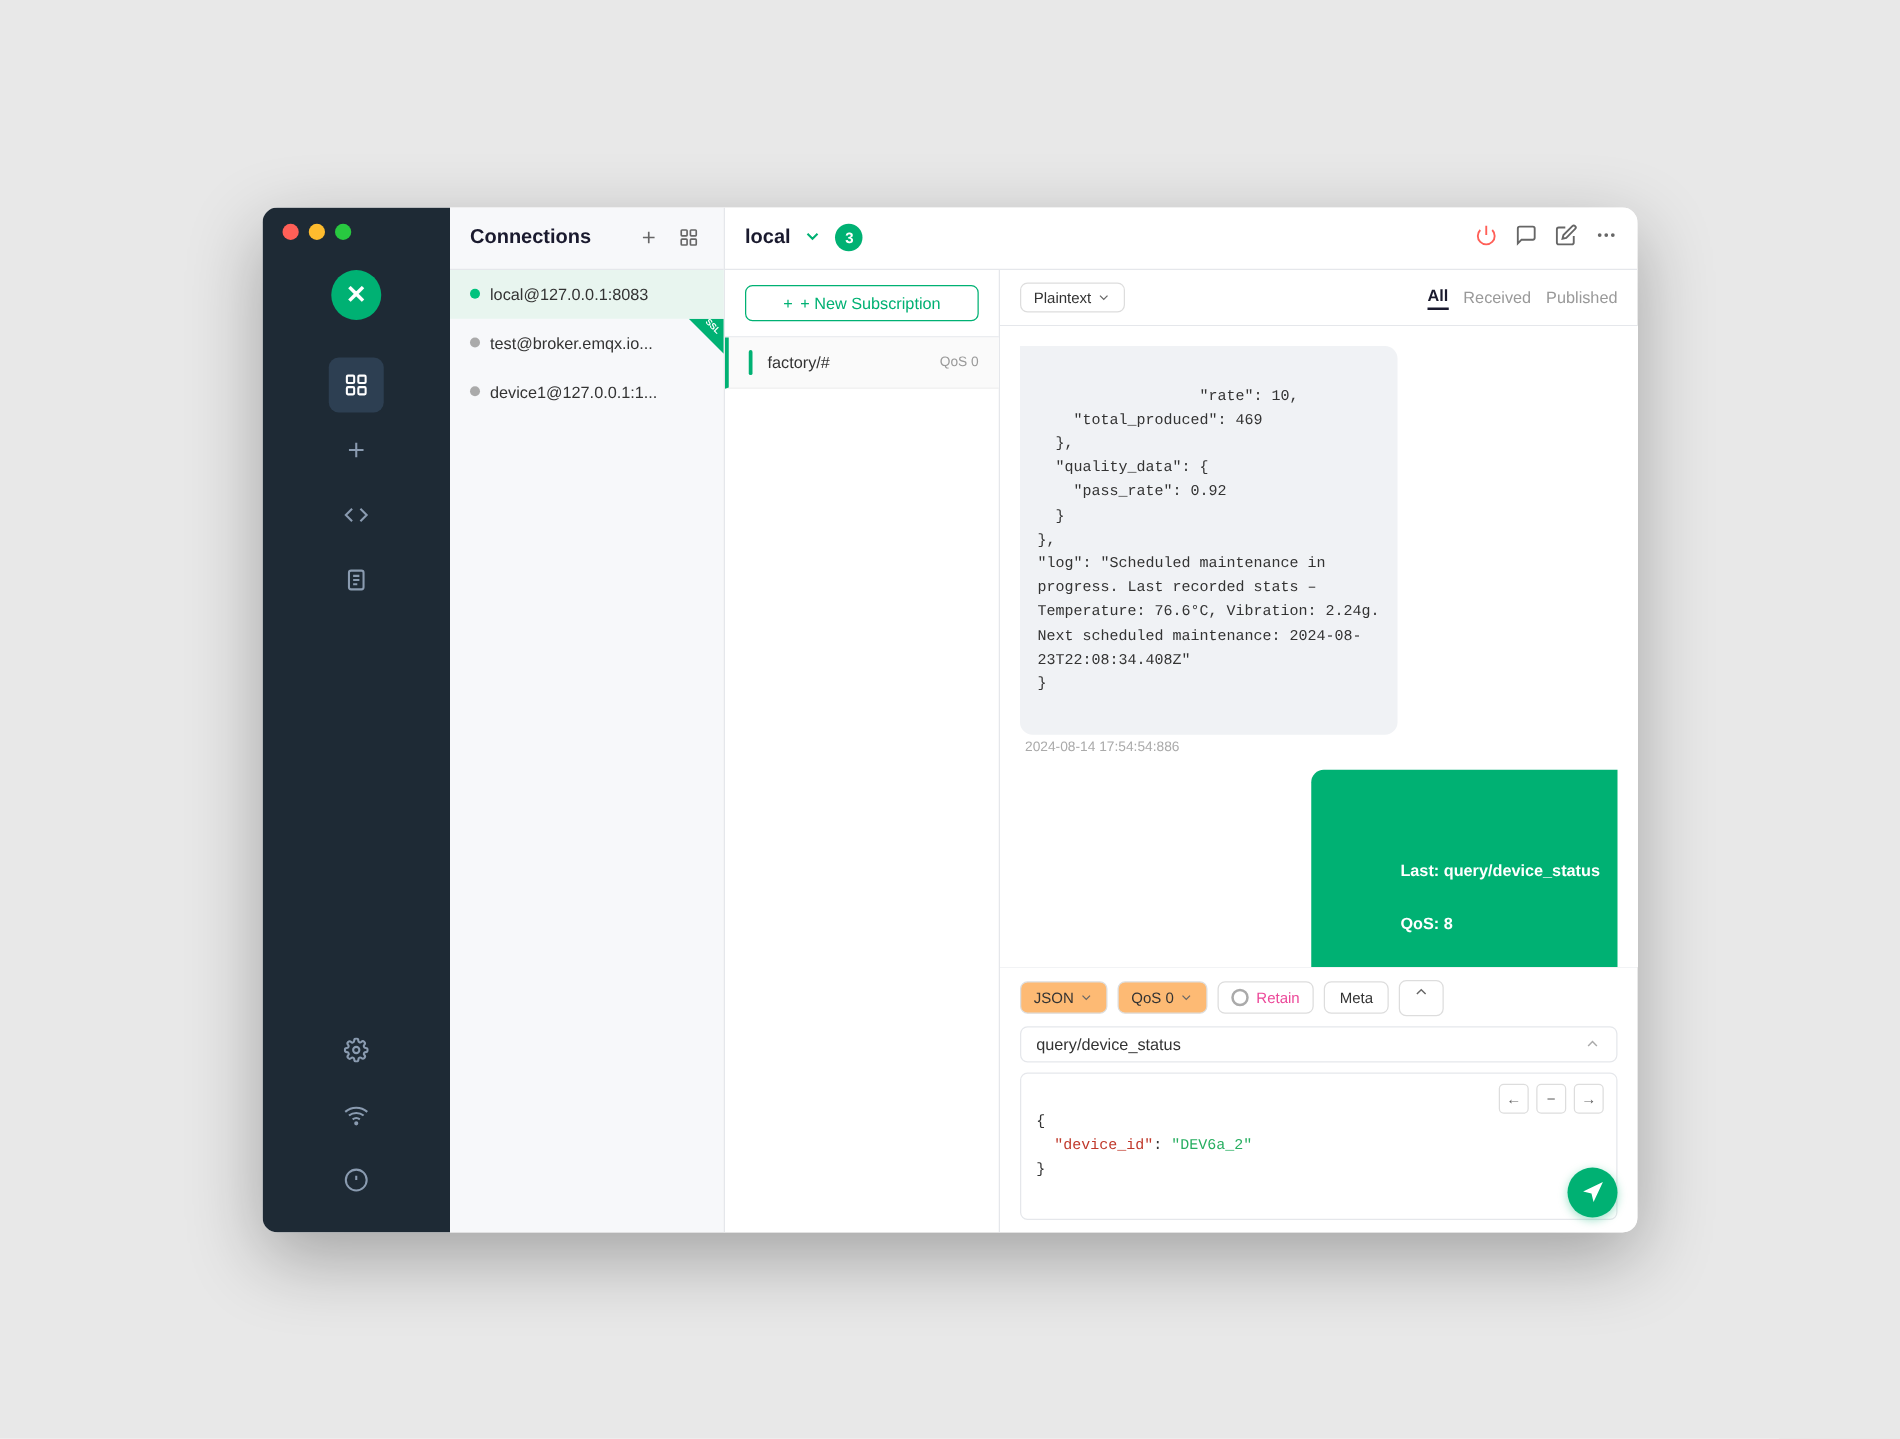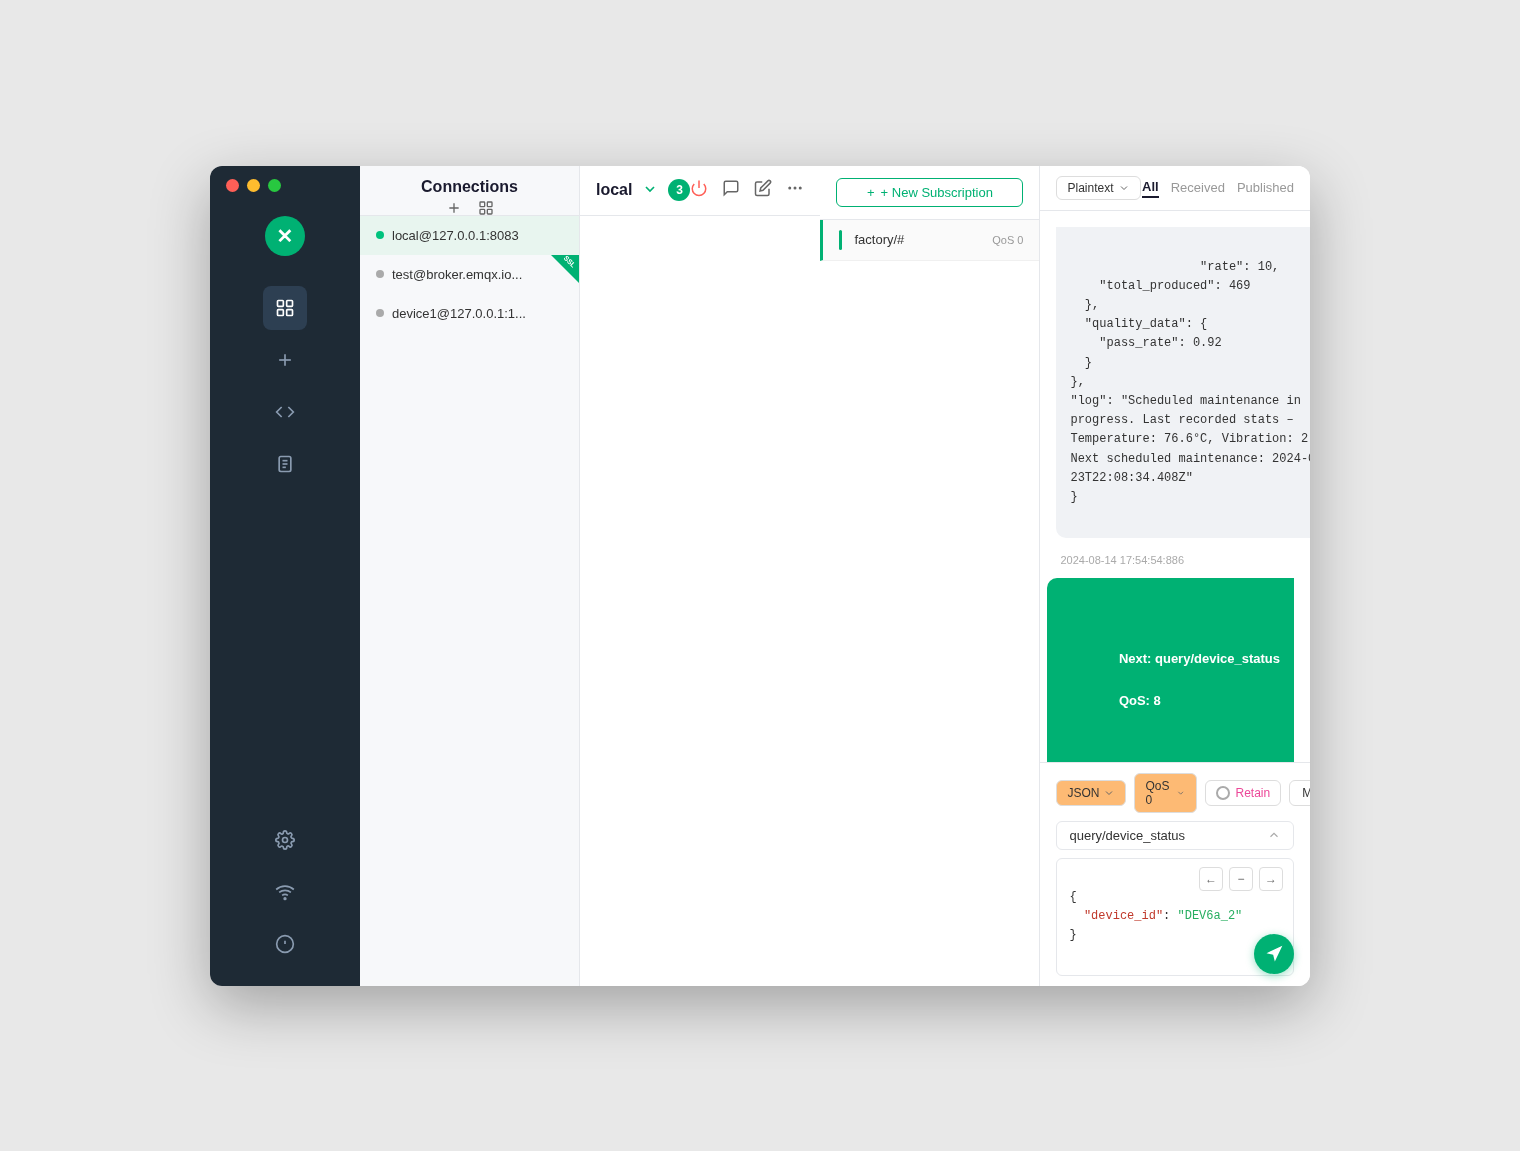--- a/index.html
+++ b/index.html
@@ -99,21 +99,20 @@
       flex-direction: column;
       flex-shrink: 0;
     }
     .connections-header {
       padding: 12px 16px;
       display: flex;
       align-items: center;
       justify-content: space-between;
       border-bottom: 1px solid #e5e7eb;
       height: 50px;
-      flex-direction: column;
     }
     .connections-title {
       font-size: 16px;
       font-weight: 600;
       color: #1a1a2e;
     }
     .connections-actions {
       display: flex;
       gap: 8px;
       color: #555;
@@ -143,21 +142,21 @@
       border-radius: 50%;
       flex-shrink: 0;
     }
     .dot-green { background: #00c27d; }
     .dot-gray { background: #aaa; }
 
     
     .main-area {
       flex: 1;
       display: flex;
-      flex-direction: row;
+      flex-direction: column;
       background: #fff;
       overflow: hidden;
     }
     .main-header {
       height: 50px;
       display: flex;
       align-items: center;
       padding: 0 16px;
       border-bottom: 1px solid #e5e7eb;
       justify-content: space-between;
@@ -316,21 +315,21 @@
       padding: 12px 14px;
       font-size: 12px;
       font-family: 'Courier New', monospace;
       color: #333;
       line-height: 1.6;
       white-space: pre;
     }
     .message-time {
       font-size: 11px;
       color: #aaa;
-      margin-top: 16px;
+      margin-top: 4px;
       padding: 0 4px;
     }
 
     
     .message-sent {
       display: flex;
       flex-direction: column;
       align-items: flex-end;
       align-self: flex-end;
       max-width: 85%;
@@ -701,21 +700,21 @@
 Next scheduled maintenance: 2024-08-
 23T22:08:34.408Z"
 }</span>
             </div>
             <div class="message-time">2024-08-14 17:54:54:886</div>
           </div>
 
           <div class="message-sent">
             <div class="message-bubble-sent">
               <div class="topic-header">
-                <span>Next: query/device_status</span>
+                <span>Last: query/device_status</span>
                 &nbsp;&nbsp;&nbsp;
                 <span>QoS: 8</span>
               </div>
               
             </div>
 
           </div>
         </div>
 
         <div class="compose-area" style="position:relative;">

